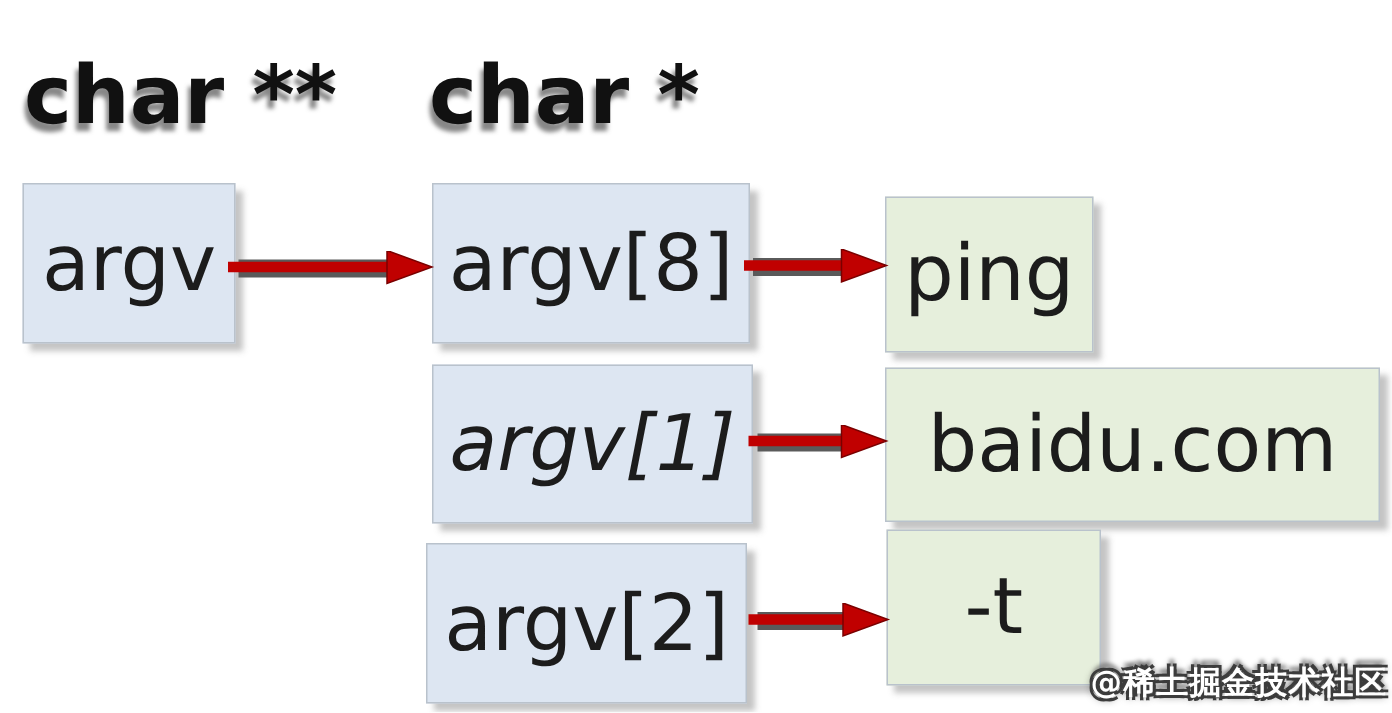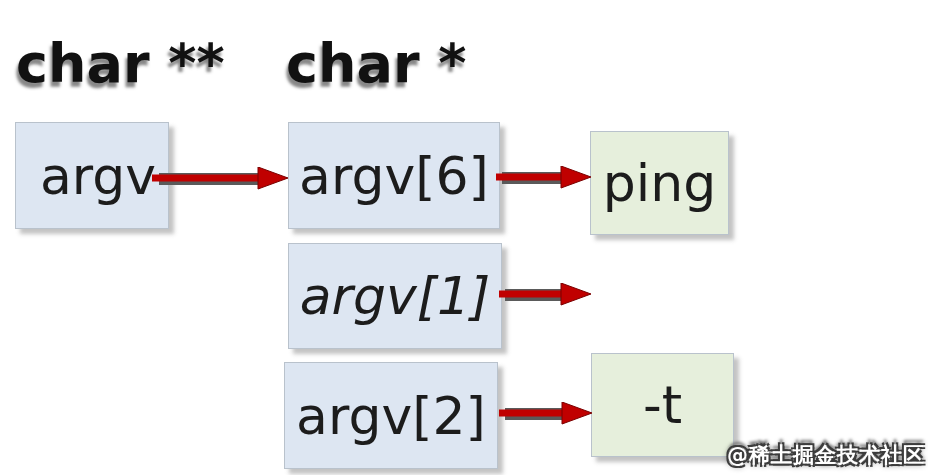--- a/index.html
+++ b/index.html
@@ -33,21 +33,21 @@
     justify-content: center;
     font-size: 52px;
     color: var(--box-text, #1c1c1c);
     border: 1px solid var(--box-border, #b9c2cc);
     box-shadow: 5px 5px 4px rgba(125,125,125,0.45);
     white-space: nowrap;
   }
   .pointer { background: var(--pointer-box-bg, #dde6f2); }
   .string  { background: var(--string-box-bg, #e6efdc); }
 
-  .b-argv  { left: 15px;  top: 122px; width: 140px; height: 105px; padding-left: 12px; }
+  .b-argv  { left: 15px;  top: 122px; width: 140px; height: 105px; }
   .b-argv0 { left: 288px; top: 122px; width: 210px; height: 105px; }
   .b-ping  { left: 590px; top: 131px; width: 137px; height: 102px; justify-content: center; }
   .b-argv1 { left: 288px; top: 243px; width: 212px; height: 104px; font-style: italic; }
   .b-baidu { left: 590px; top: 245px; width: 328px; height: 101px; }
   .b-argv2 { left: 284px; top: 362px; width: 212px; height: 105px; }
   .b-t     { left: 591px; top: 353px; width: 141px; height: 102px; }
 
   svg.arrows {
     position: absolute;
     left: 0; top: 0;
@@ -81,31 +81,34 @@
 
 <div class="canvas">
 
   <div class="heading h1">char **</div>
   <div class="heading h2">char *</div>
 
   <div class="box pointer b-argv">
     <span>argv</span>
   </div>
   <div class="box pointer b-argv0">
-    <span>argv[6]</span>
+    <span>argv[8]</span>
   </div>
   <div class="box pointer b-argv1">
     <span>argv[1]</span>
   </div>
   <div class="box pointer b-argv2">
     <span>argv[2]</span>
   </div>
 
   <div class="box string b-ping">
     <span>ping</span>
+  </div>
+  <div class="box string b-baidu">
+    <span>baidu.com</span>
   </div>
   <div class="box string b-t">
     <span>-t</span>
   </div>
 
   <svg class="arrows" width="928" height="475" viewBox="0 0 928 475" aria-hidden="true">
     <defs>
       <marker id="ah" markerUnits="userSpaceOnUse" markerWidth="33" markerHeight="24" refX="1" refY="11" orient="auto">
         <path class="head" d="M1,0 L31,11 L1,22 Z"></path>
       </marker>

